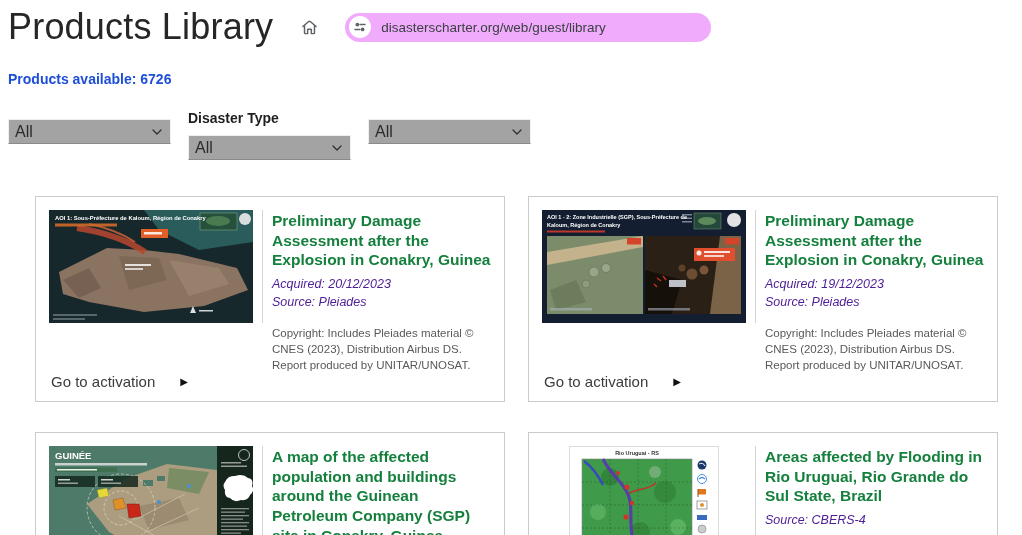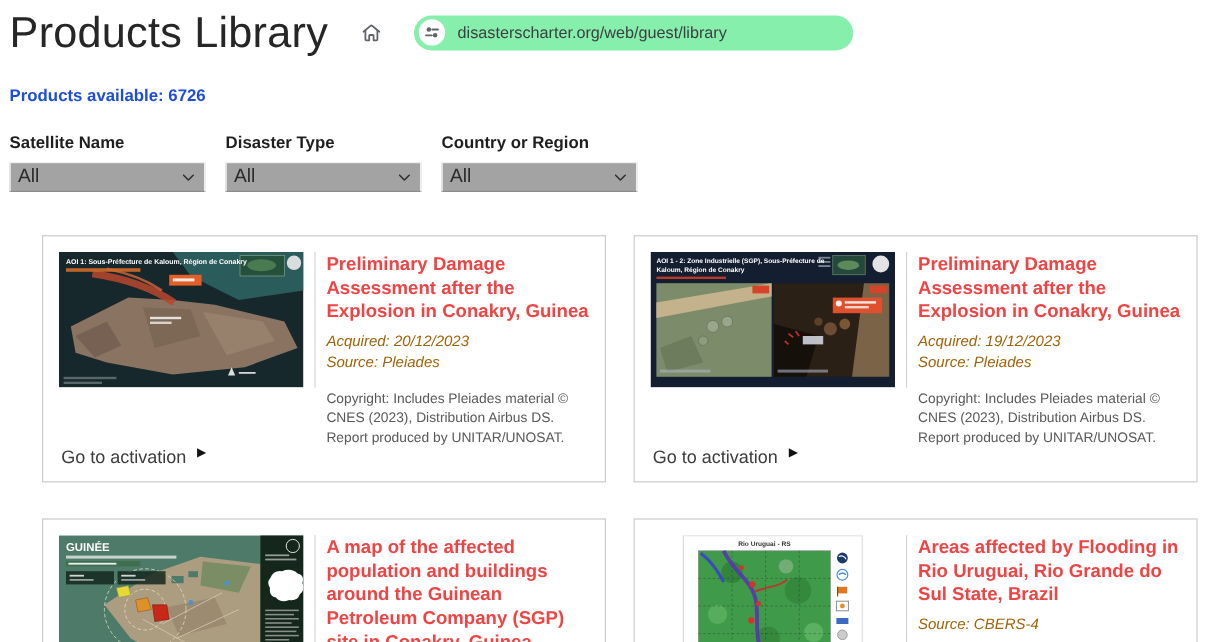--- a/index.html
+++ b/index.html
@@ -9,21 +9,21 @@
     background:#ffffff;
     font-family:"Liberation Sans", sans-serif;
     color:#2b2b2b;
   }
   
   .header { display:flex; align-items:center; padding:10px 0 0 8px; height:44px; }
   .page-title { font-size:36px; font-weight:300; color:#262626; margin:0; letter-spacing:0.2px; white-space:nowrap; }
   .home-btn { margin-left:24px; width:24px; height:24px; display:flex; align-items:center; justify-content:center; cursor:pointer; }
   .url-pill {
     margin-left:24px; height:29px; width:366px; border-radius:15px;
-    background:#86efac; display:flex; align-items:center; padding:0 14px 0 4px; cursor:pointer;
+    background:#f0abfc; display:flex; align-items:center; padding:0 14px 0 4px; cursor:pointer;
   }
   .tune-circle { width:22px; height:22px; border-radius:50%; background:#ffffff; display:flex; align-items:center; justify-content:center; flex:none; }
   .url-text { margin-left:10px; font-size:13.5px; color:#3c4043; white-space:nowrap; overflow:hidden; }
   
   .products-count { margin:27px 0 0 8px; font-size:14px; font-weight:700; color:#1d4ed8; }
   .filters { display:flex; margin:23px 0 0 8px; }
   .filter { width:163px; margin-right:17px; }
   .filter-label { font-size:14px; font-weight:700; color:#1e1e1e; }
   .select-wrap { position:relative; margin-top:9px; }
   .select-wrap select {
@@ -39,25 +39,25 @@
     width:470px; height:206px; border:1px solid #cbcbcb; background:#fff;
     padding:13px; display:flex; flex-direction:column;
   }
   .card-row { display:flex; }
   .thumb { width:204px; height:113px; flex:none; overflow:hidden; }
   .thumb svg { display:block; }
   .thumb-center { display:flex; justify-content:center; align-items:flex-start; }
   .fig-box { width:150px; height:113px; border:1px solid #dcdcdc; background:#fff; }
   .vdivider { width:1px; background:#d4d4d4; height:113px; margin-left:9px; flex:none; }
   .info { margin-left:9px; width:222px; }
-  .card-title { font-size:15.5px; font-weight:700; color:#ef4444; line-height:1.27; margin:1px 0 5px 0; }
-  .meta { font-size:12.5px; font-style:italic; color:#a16207; line-height:1.45; }
+  .card-title { font-size:15.5px; font-weight:700; color:#15803d; line-height:1.27; margin:1px 0 5px 0; }
+  .meta { font-size:12.5px; font-style:italic; color:#4c1d95; line-height:1.45; }
   .copyright { margin-top:15px; font-size:11.5px; color:#595959; line-height:1.36; }
   .copyright span { display:block; }
-  .card-link { margin-top:auto; display:flex; align-items:flex-start; font-size:15px; color:#3c3c3c; cursor:pointer; padding-left:2px; }
+  .card-link { margin-top:auto; display:flex; align-items:center; font-size:15px; color:#3c3c3c; cursor:pointer; padding-left:2px;gap:16px; }
   .arrow-ic { font-size:10px; color:#111; margin-left:9px; line-height:1; }
 </style>
 </head>
 <body>
 
 <div class="header">
   <h1 class="page-title">Products Library</h1>
   <div class="home-btn">
     <svg width="21" height="21" viewBox="0 0 24 24" fill="none" stroke="#5f6368" stroke-width="1.7" stroke-linecap="round" stroke-linejoin="round">
       <path d="M4.5 10.8 L11.1 5.2 Q12 4.5 12.9 5.2 L19.5 10.8"></path>
@@ -74,21 +74,20 @@
       </svg>
     </span>
     <span class="url-text">disasterscharter.org/web/guest/library</span>
   </div>
 </div>
 
 <div class="products-count">Products available: 6726</div>
 
 <div class="filters">
   <div class="filter">
-    <div class="filter-label">Satellite Name</div>
     <div class="select-wrap">
       <select>
         <option>All</option>
       </select>
       <svg class="chev" width="10" height="6" viewBox="0 0 10 6">
           <polyline points="1,1 5,5 9,1" fill="none" stroke="#2b2b2b" stroke-width="1.2" stroke-linecap="round" stroke-linejoin="round"></polyline>
         </svg>
     </div>
   </div>
   <div class="filter">
@@ -96,21 +95,20 @@
     <div class="select-wrap">
       <select>
         <option>All</option>
       </select>
       <svg class="chev" width="10" height="6" viewBox="0 0 10 6">
           <polyline points="1,1 5,5 9,1" fill="none" stroke="#2b2b2b" stroke-width="1.2" stroke-linecap="round" stroke-linejoin="round"></polyline>
         </svg>
     </div>
   </div>
   <div class="filter">
-    <div class="filter-label">Country or Region</div>
     <div class="select-wrap">
       <select>
         <option>All</option>
       </select>
       <svg class="chev" width="10" height="6" viewBox="0 0 10 6">
           <polyline points="1,1 5,5 9,1" fill="none" stroke="#2b2b2b" stroke-width="1.2" stroke-linecap="round" stroke-linejoin="round"></polyline>
         </svg>
     </div>
   </div>
 </div>

